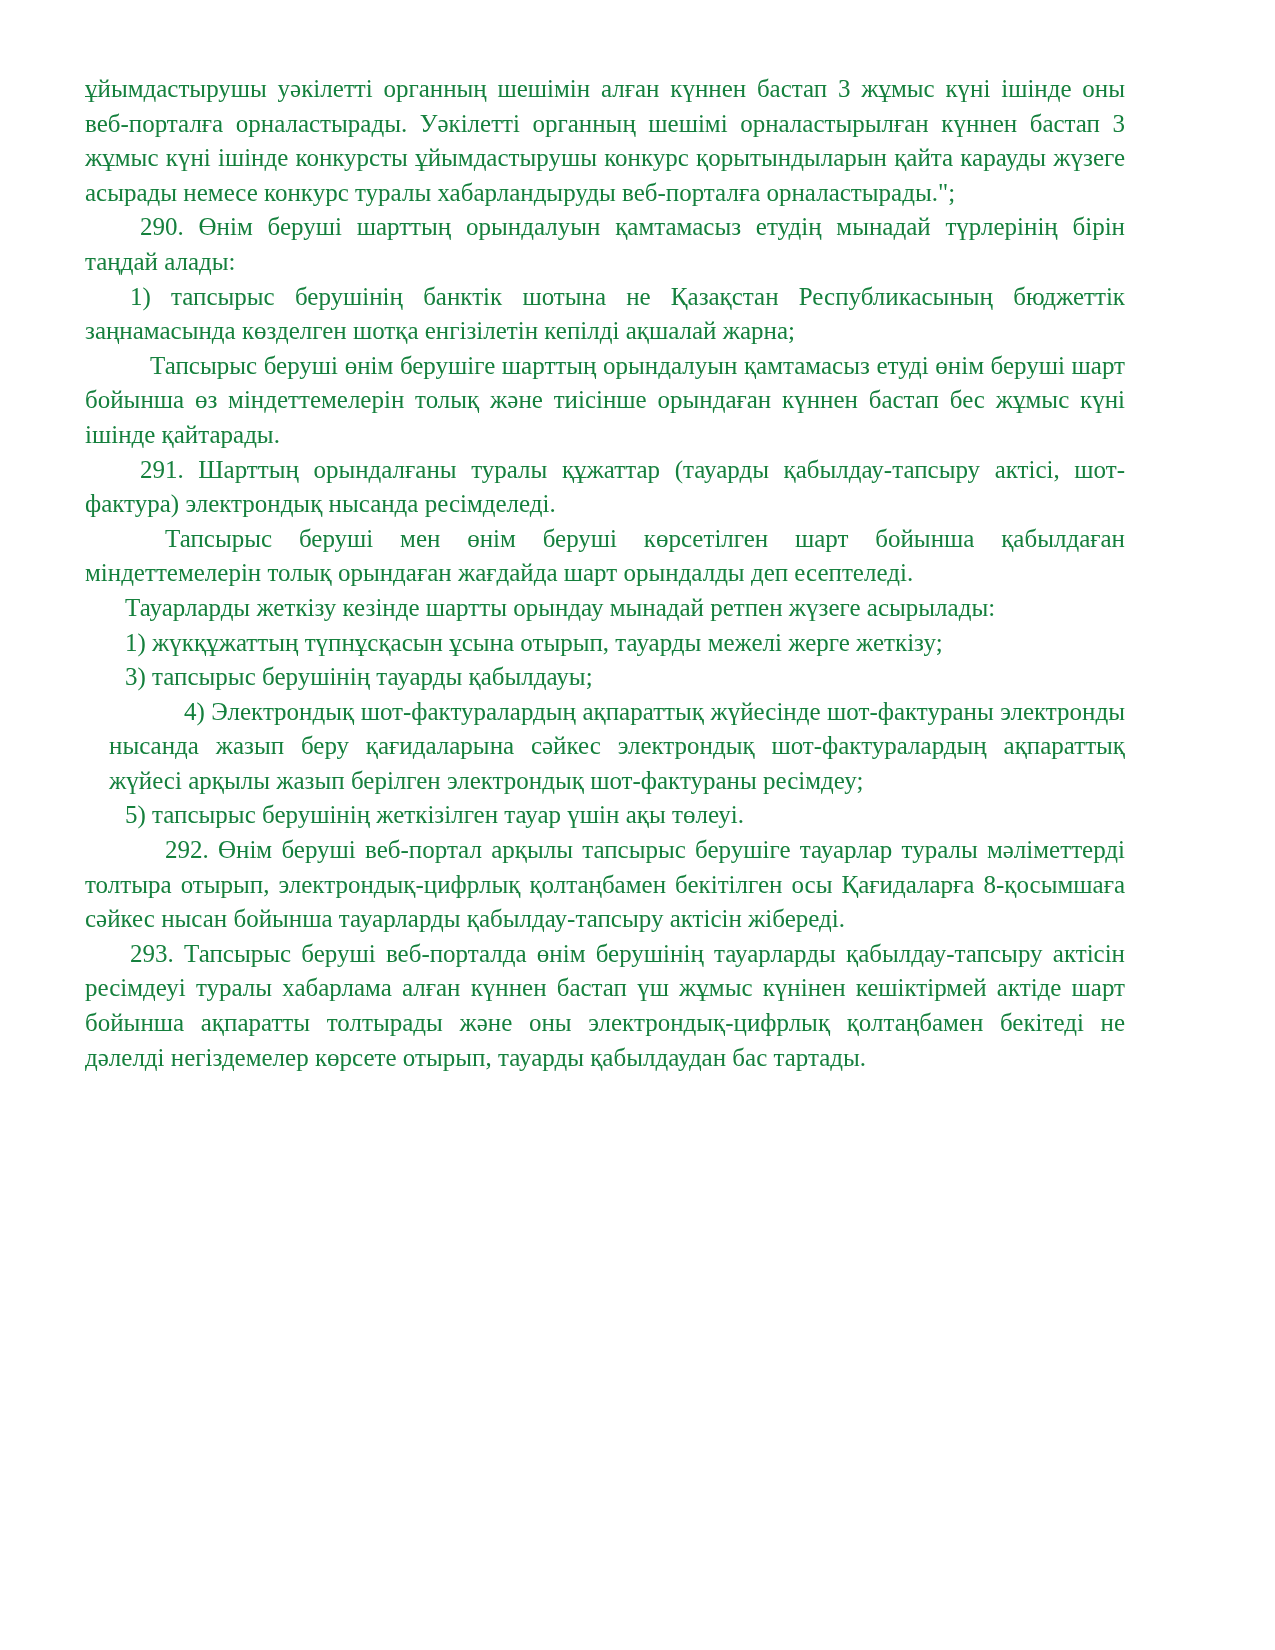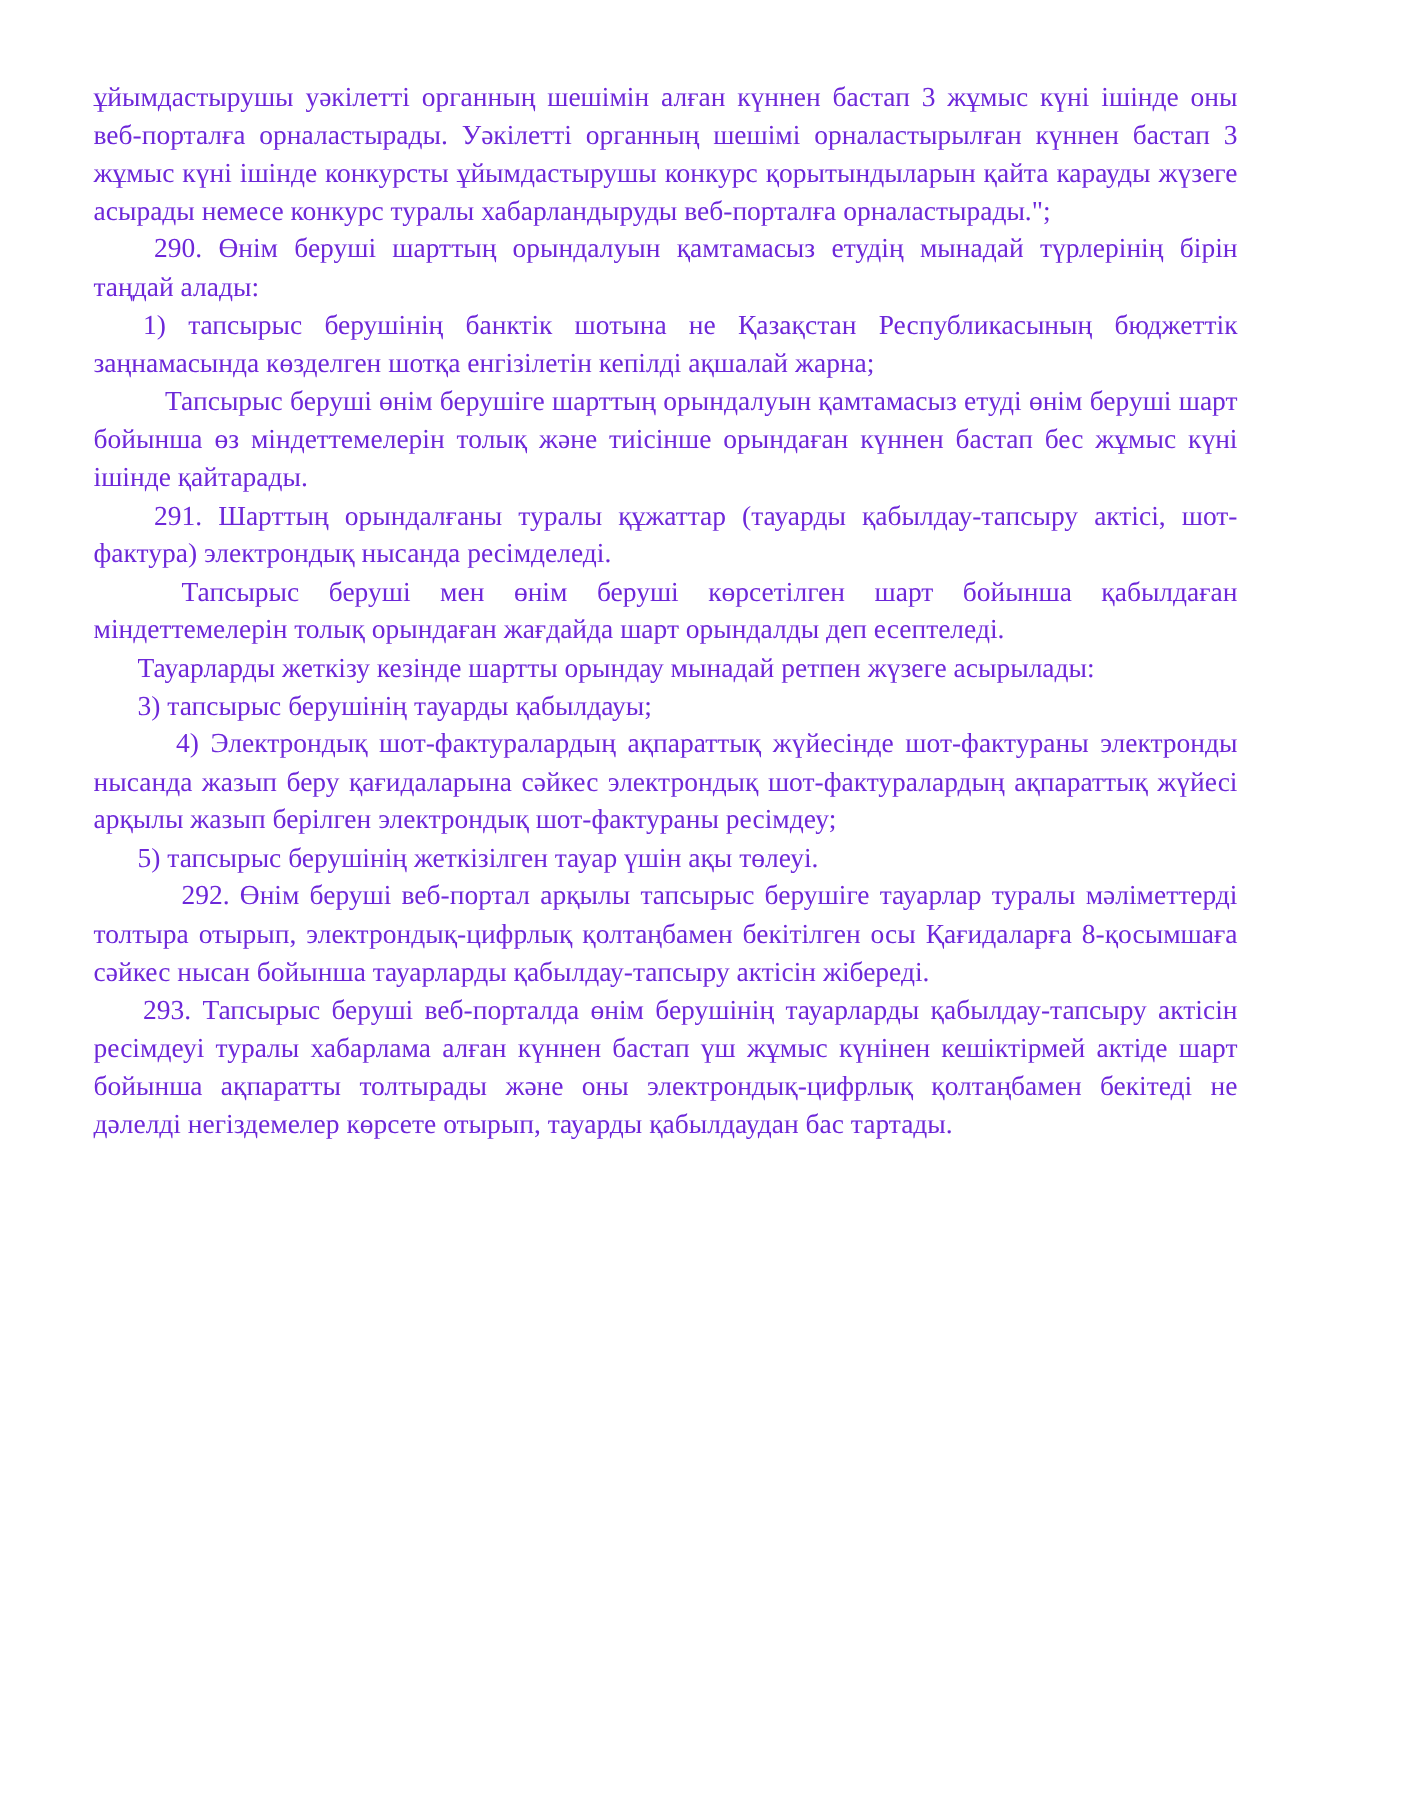--- a/index.html
+++ b/index.html
@@ -1,38 +1,39 @@
 <!DOCTYPE html>
 <html><head>
 <meta charset="utf-8">
 <style>
   html, body { margin: 0; padding: 0; background: #ffffff; }
   body { width: 1275px; height: 1650px; position: relative; overflow: hidden; }
   .page {
     position: absolute; left: 85px; top: 72px; width: 1040px;
-    font-family: "Liberation Serif", serif; font-size: 25px; color: #6d28d9;
+    font-family: "Liberation Serif", serif; font-size: 25px; color: #15803d;
     line-height: 34.6px;
   }
   .p { margin: 0; text-align: justify; }
   .i1 { text-indent: 45px; }
   .i2 { text-indent: 55px; }
   .i3 { text-indent: 40px; }
   .i4 { text-indent: 65px; }
-  .i5 { text-indent: 75px; }
+  .i5 { text-indent: 75px; margin-left: 24px; }
   .i6 { text-indent: 80px; }
 </style>
 </head>
 <body>
 
 <div class="page">
   <p class="p">ұйымдастырушы уәкілетті органның шешімін алған күннен бастап 3 жұмыс күні ішінде оны веб-порталға орналастырады. Уәкілетті органның шешімі орналастырылған күннен бастап 3 жұмыс күні ішінде конкурсты ұйымдастырушы конкурс қорытындыларын қайта карауды жүзеге асырады немесе конкурс туралы хабарландыруды веб-порталға орналастырады.";</p>
   <p class="p i2">290. Өнім беруші шарттың орындалуын қамтамасыз етудің мынадай түрлерінің бірін таңдай алады:</p>
   <p class="p i1">1) тапсырыс берушінің банктік шотына не Қазақстан Республикасының бюджеттік заңнамасында көзделген шотқа енгізілетін кепілді ақшалай жарна;</p>
   <p class="p i4">Тапсырыс беруші өнім берушіге шарттың орындалуын қамтамасыз етуді өнім беруші шарт бойынша өз міндеттемелерін толық және тиісінше орындаған күннен бастап бес жұмыс күні ішінде қайтарады.</p>
   <p class="p i2">291. Шарттың орындалғаны туралы құжаттар (тауарды қабылдау-тапсыру актісі, шот-фактура) электрондық нысанда ресімделеді.</p>
   <p class="p i6">Тапсырыс беруші мен өнім беруші көрсетілген шарт бойынша қабылдаған міндеттемелерін толық орындаған жағдайда шарт орындалды деп есептеледі.</p>
   <p class="p i3">Тауарларды жеткізу кезінде шартты орындау мынадай ретпен жүзеге асырылады:</p>
+  <p class="p i3">1) жүкқұжаттың түпнұсқасын ұсына отырып, тауарды межелі жерге жеткізу;</p>
   <p class="p i3">3) тапсырыс берушінің тауарды қабылдауы;</p>
   <p class="p i5">4) Электрондық шот-фактуралардың ақпараттық жүйесінде шот-фактураны электронды нысанда жазып беру қағидаларына сәйкес электрондық шот-фактуралардың ақпараттық жүйесі арқылы жазып берілген электрондық шот-фактураны ресімдеу;</p>
   <p class="p i3">5) тапсырыс берушінің жеткізілген тауар үшін ақы төлеуі.</p>
   <p class="p i6">292. Өнім беруші веб-портал арқылы тапсырыс берушіге тауарлар туралы мәліметтерді толтыра отырып, электрондық-цифрлық қолтаңбамен бекітілген осы Қағидаларға 8-қосымшаға сәйкес нысан бойынша тауарларды қабылдау-тапсыру актісін жібереді.</p>
   <p class="p i1">293. Тапсырыс беруші веб-порталда өнім берушінің тауарларды қабылдау-тапсыру актісін ресімдеуі туралы хабарлама алған күннен бастап үш жұмыс күнінен кешіктірмей актіде шарт бойынша ақпаратты толтырады және оны электрондық-цифрлық қолтаңбамен бекітеді не дәлелді негіздемелер көрсете отырып, тауарды қабылдаудан бас тартады.</p>
 </div>
 
 </body></html>

